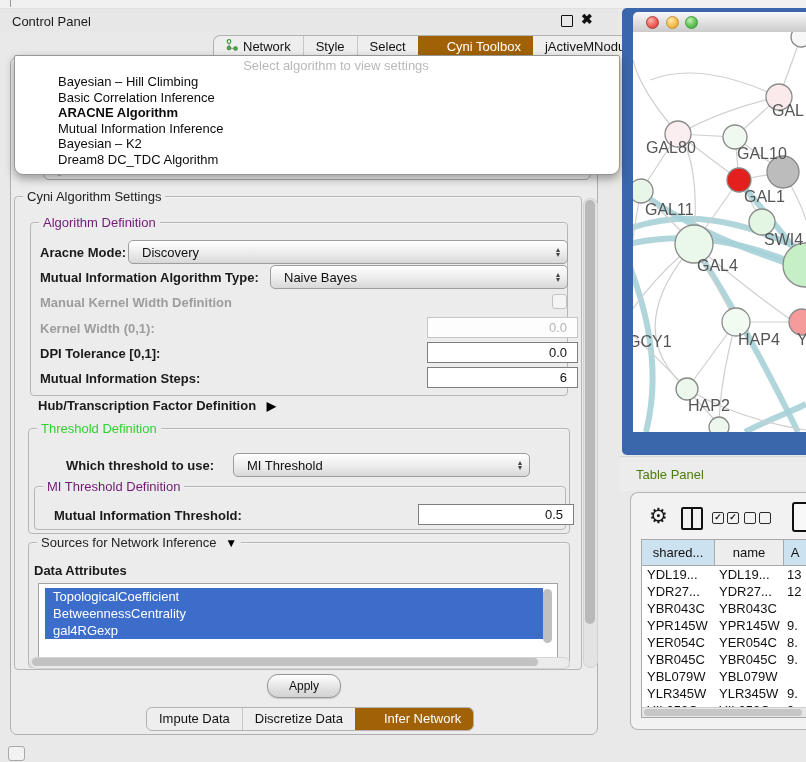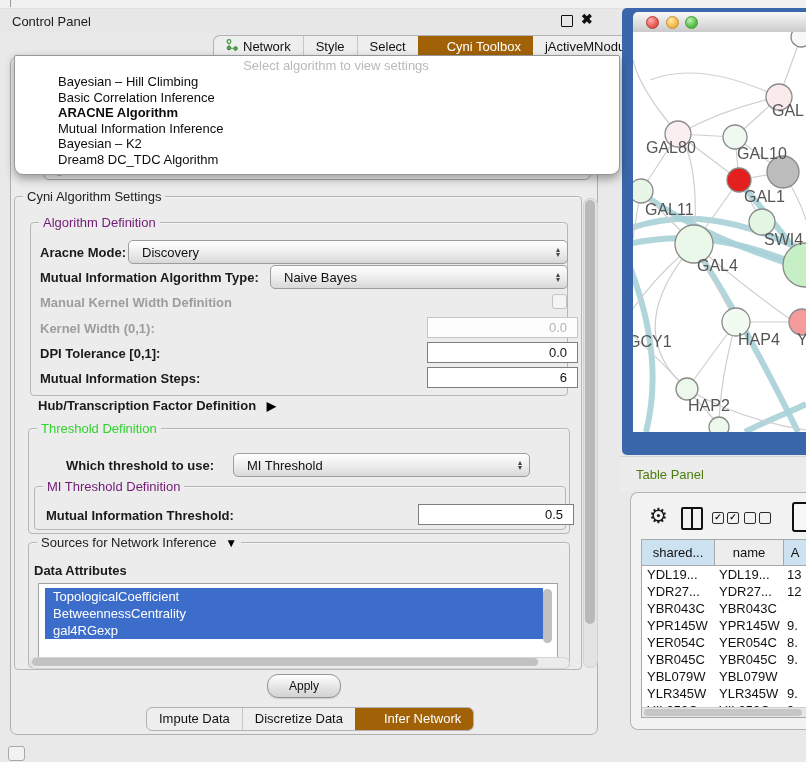--- a/index.html
+++ b/index.html
@@ -201,21 +201,21 @@
   <span class="val">MI Threshold</span>
   <span class="stepper">
       <span>▴</span>
       <span>▾</span>
     </span>
 </div>
 
 <div class="abs group" style="left:34px;top:486px;width:530px;height:42px;background:#ececec;">
   <span class="gtitle blue">MI Threshold Definition</span>
 </div>
-<span class="abs lbl" style="left:46px;top:508px;">Mutual Information Threshold:</span>
+<span class="abs lbl" style="left:54px;top:508px;">Mutual Information Threshold:</span>
 <div class="abs tinput" style="left:418px;top:504px;width:134px;">0.5</div>
 
 <div class="abs group" style="left:28px;top:542px;width:540px;height:124px;">
   <span class="gtitle" style="font-weight:normal;">
     <span>Sources for Network Inference</span>
     <span class="arrow" style="margin-left:5px;">▼</span>
   </span>
 </div>
 <span class="abs lbl" style="left:34px;top:563px;">Data Attributes</span>
 <div class="abs attr-list" id="attr-list">

